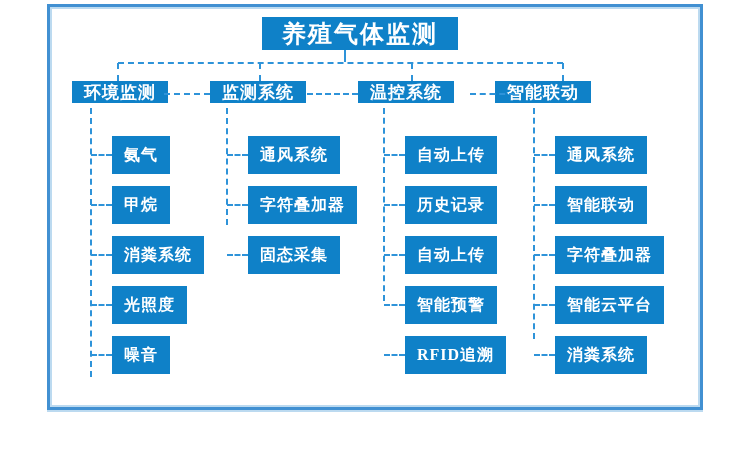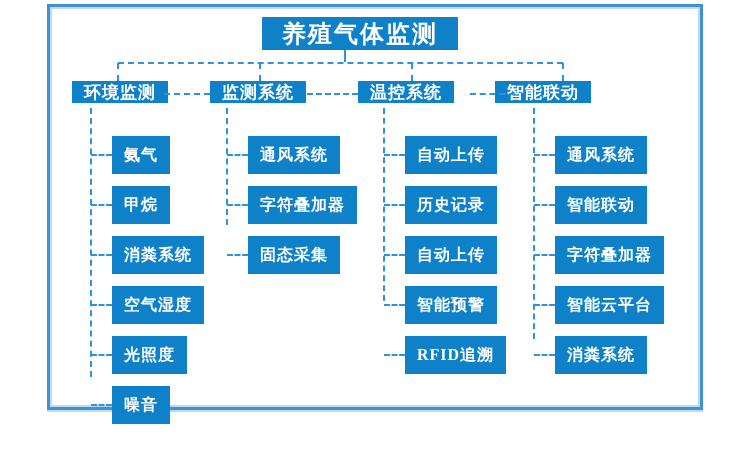--- a/index.html
+++ b/index.html
@@ -76,21 +76,20 @@
 
   <div class="conn v spine1"></div>
   <div class="conn v spine2"></div>
   <div class="conn v spine3"></div>
   <div class="conn v spine4"></div>
 
   <div class="col c1">
     <div class="leaf">氨气</div>
     <div class="leaf">甲烷</div>
     <div class="leaf">消粪系统</div>
-    <div class="leaf">空气湿度</div>
     <div class="leaf">光照度</div>
     <div class="leaf">噪音</div>
   </div>
 
   <div class="col c2">
     <div class="leaf">通风系统</div>
     <div class="leaf">字符叠加器</div>
     <div class="leaf">固态采集</div>
   </div>
 

